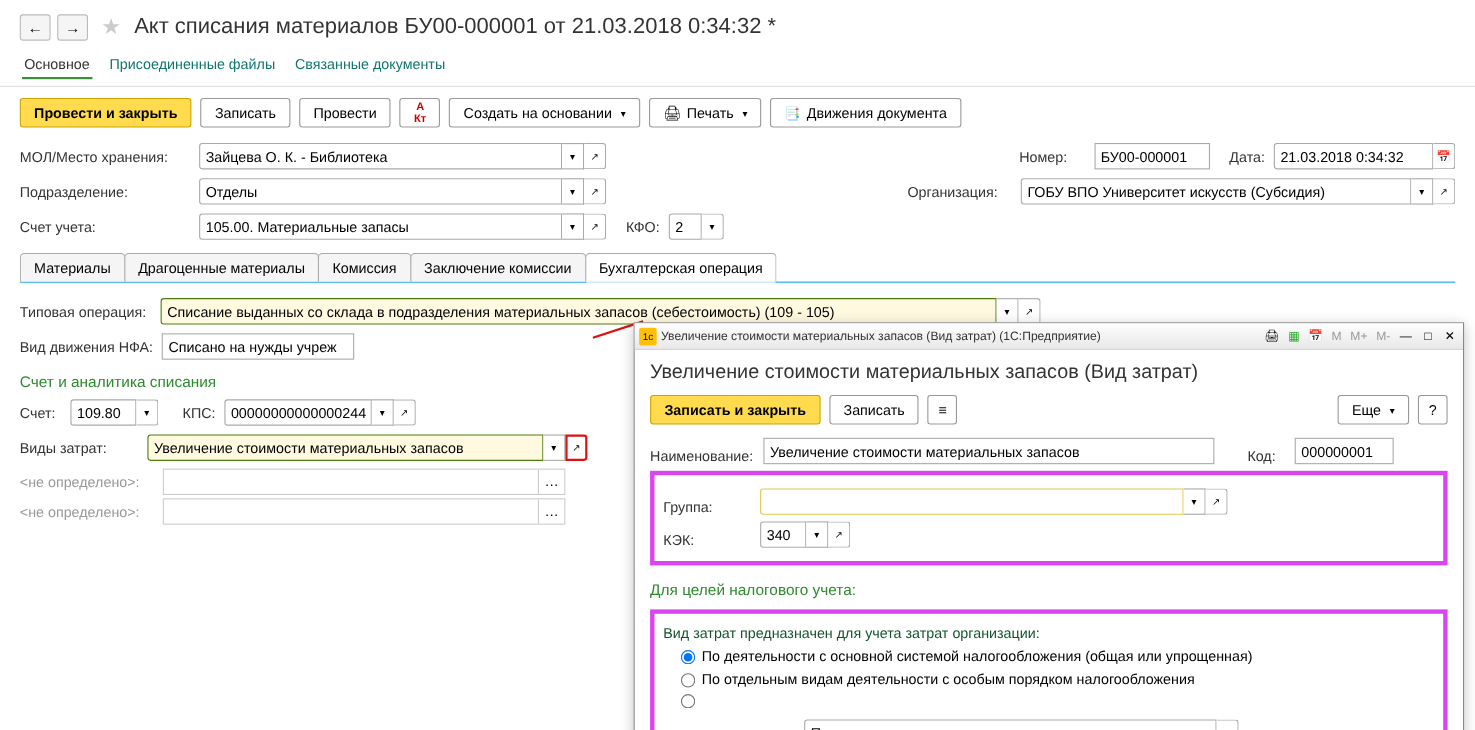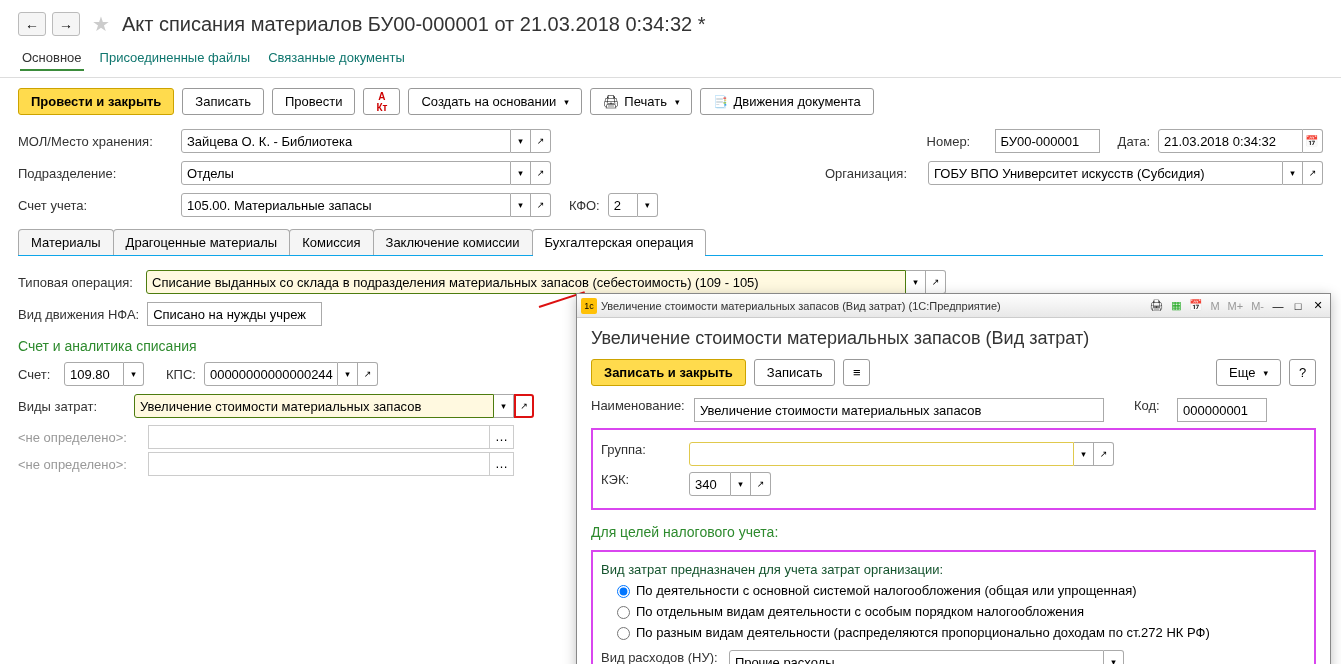--- a/index.html
+++ b/index.html
@@ -58,23 +58,23 @@
 .modal-titlebar { height: 24px; background: linear-gradient(#fefefe,#e8e8e8); border-bottom: 1px solid #ccc; display: flex; align-items: center; padding: 0 4px; gap: 4px; font-size: 11px; }
 .modal-titlebar .tt { flex: 1; color: #333; font-size: 11px; }
 .modal-ico { width: 16px; height: 16px; background: #ffc107; border-radius: 2px; display: flex; align-items: center; justify-content: center; font-size: 9px; color: #000; }
 .titlebar-ico { width: 16px; height: 16px; display: flex; align-items: center; justify-content: center; cursor: pointer; font-size: 11px; }
 .titlebar-txt { color: #999; font-size: 11px; padding: 0 2px; cursor: pointer; }
 .modal-body { padding: 10px 14px; }
 .modal-h1 { font-size: 18px; color: #333; margin-bottom: 10px; }
 .modal-toolbar { display: flex; gap: 8px; align-items: center; margin-bottom: 12px; }
 .modal-toolbar .spacer { flex: 1; }
 .q-btn { width: 27px; height: 27px; border: 1px solid #999; background: #fff; border-radius: 3px; display: flex; align-items: center; justify-content: center; cursor: pointer; }
-.modal-row { display: flex; align-items: flex-start; gap: 8px; margin: 6px 0; }
+.modal-row { display: flex; align-items: flex-end; gap: 8px; margin: 6px 0; }
 .modal-lbl { min-width: 95px; color: #333; }
-.red-box { border: 2px solid #d946ef; padding: 6px 8px; margin: 6px 0; }
+.red-box { border: 4px solid #d946ef; padding: 6px 8px; margin: 6px 0; }
 .radio-row { display: flex; align-items: flex-end; gap: 6px; margin: 6px 0 6px 16px; }
 .radio-row input { margin: 0; }
 .hint { margin: 4px 0 6px 0; color: #14532d; }
 .yellow-border-field { border: 1px solid #e0c94d; background: #fff; }
 
 
 .connector { position: absolute; top: 306px; left: 539px; width: 48px; height: 2px; background: #d11; transform: rotate(-18deg); transform-origin: left center; }
 </style>
 </head>
 <body>
@@ -284,21 +284,20 @@
         <label class="radio-row">
           <input type="radio" name="tax" checked="" style="">
           <span>По деятельности с основной системой налогообложения (общая или упрощенная)</span>
         </label>
         <label class="radio-row">
           <input type="radio" name="tax" style="">
           <span>По отдельным видам деятельности с особым порядком налогообложения</span>
         </label>
         <label class="radio-row">
           <input type="radio" name="tax" style="">
-          <span>По разным видам деятельности (распределяются пропорционально доходам по ст.272 НК РФ)</span>
         </label>
         <div class="modal-row" style="margin-top:10px">
           <span class="modal-lbl" style="min-width:120px">Вид расходов (НУ):</span>
           <div class="combo">
             <div class="input" style="width:375px">Прочие расходы</div>
             <div class="combo-btn">▾</div>
           </div>
         </div>
       </div>
     </div>

